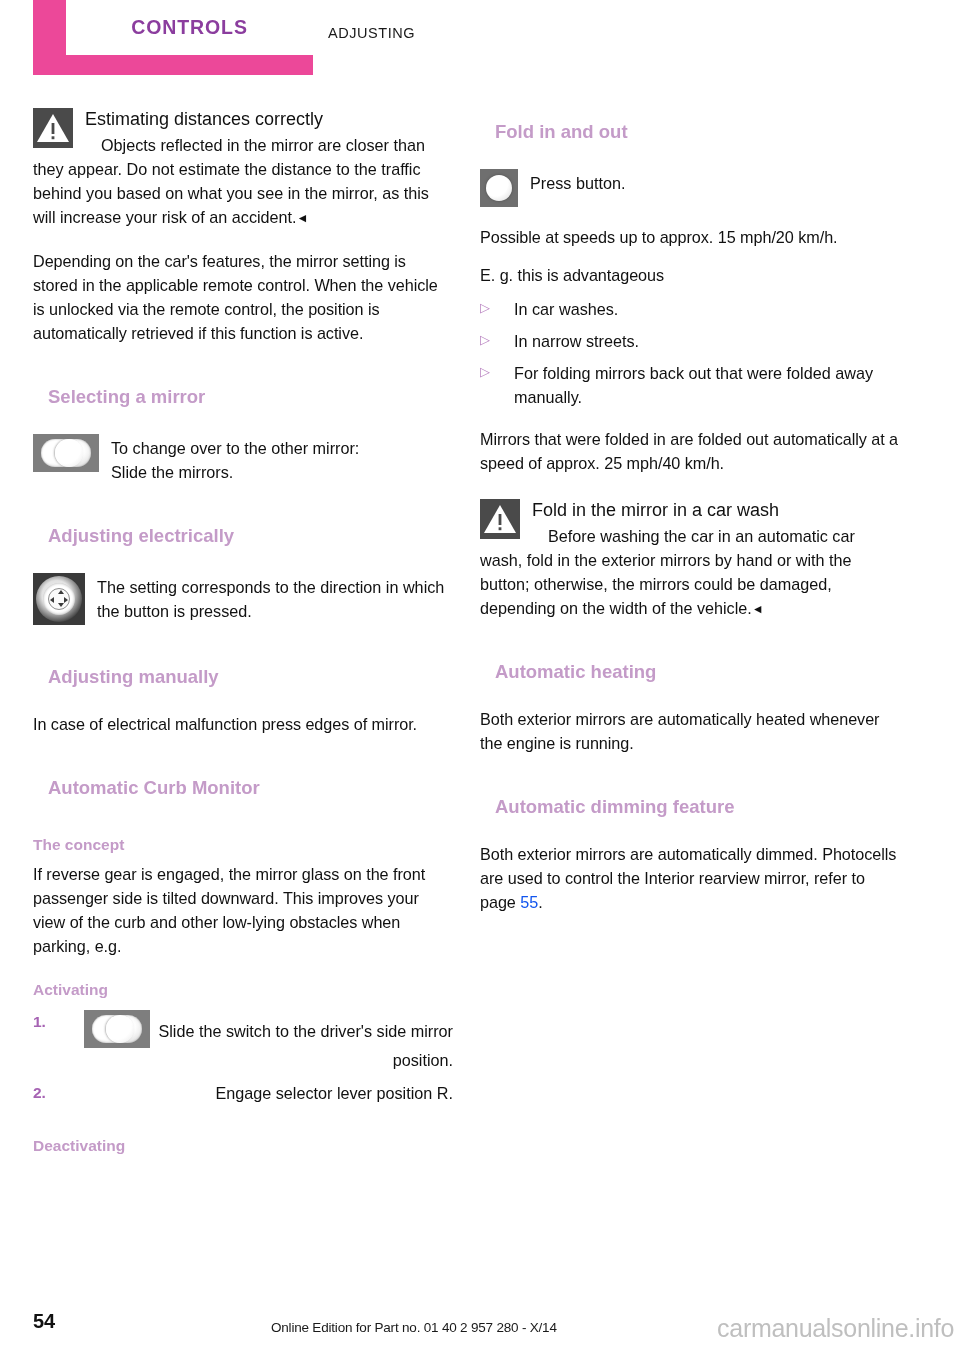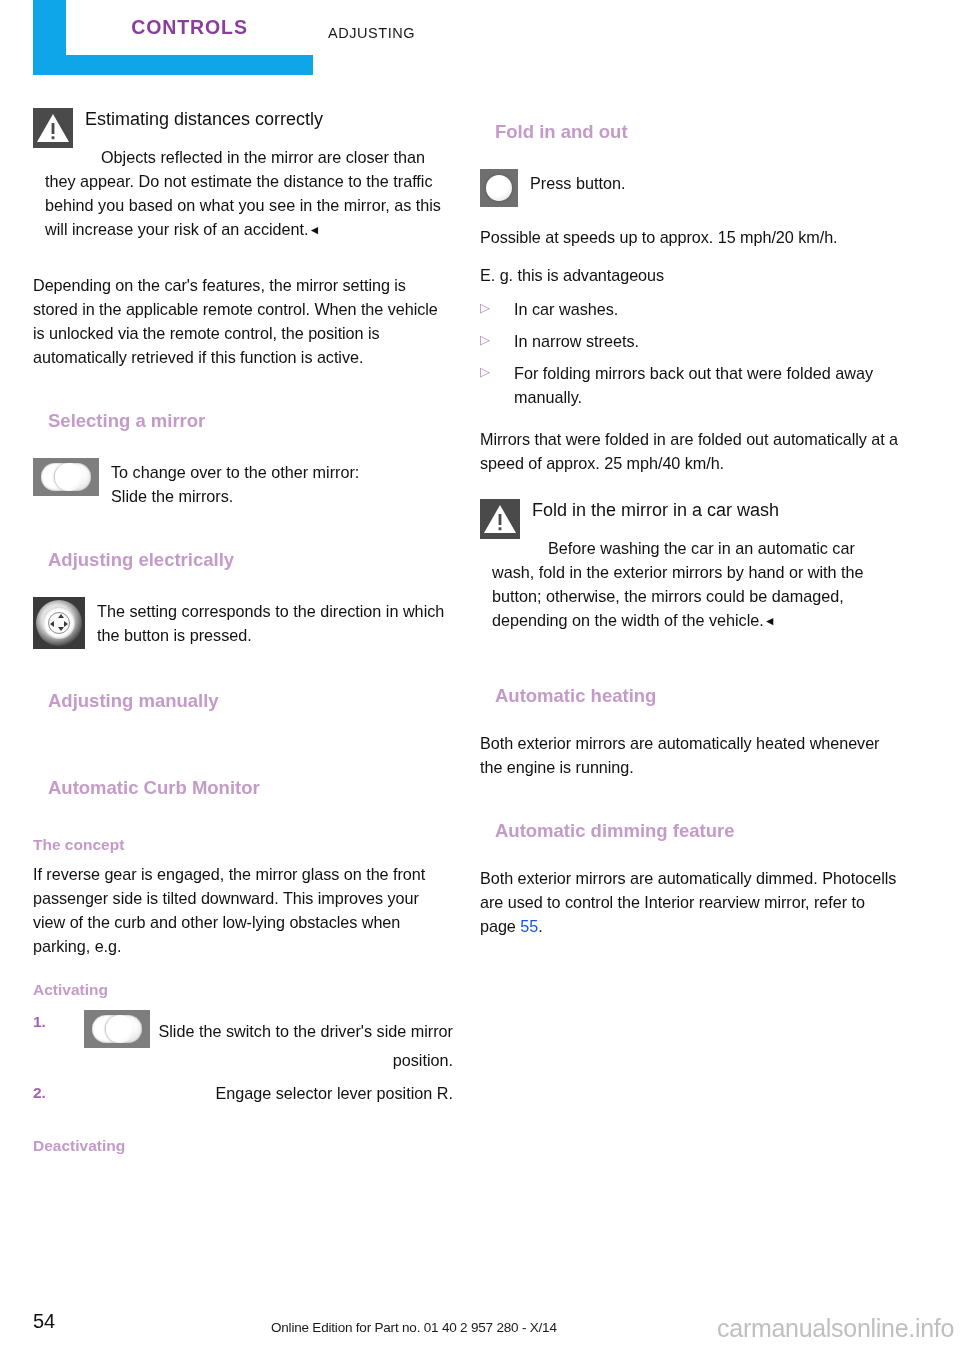--- a/index.html
+++ b/index.html
@@ -19,21 +19,21 @@
   
   .header {
     position: absolute;
     left: 0; top: 0;
     width: 960px; height: 92px;
   }
   .chapter-box {
     position: absolute;
     left: 33px; top: 0;
     width: 280px; height: 75px;
-    background: #0ea5e9;
+    background: #ec4899;
   }
   .chapter-inner {
     position: absolute;
     left: 33px; top: 0;
     width: 247px; height: 55px;
     background: #ffffff;
     display: flex;
     align-items: center;
     justify-content: center;
   }
@@ -184,21 +184,21 @@
   .warn-title {
     color:#111111;
     font-size: 18px;
     line-height: 1.485;
     margin: 0;
   }
   .warn-body {
     color:#111111;
     font-size: 16.2px;
     line-height: 1.485;
-    margin: 12px;
+    margin: 0;
     text-indent: 16px;
   }
   .clearfix::after { content:""; display:block; clear:both; }
 
   
   .icon-row {
     display: flex;
     align-items: flex-start;
     gap: 12px;
   }
@@ -252,21 +252,21 @@
   
   .footer {
     position: absolute;
     left: 0; bottom: 0;
     width: 960px; height: 70px;
   }
   .folio {
     position: absolute;
     left: 33px; top: 18px;
     font-size: 20px;
-    font-weight: normal;
+    font-weight: bold;
     color: #111111;
   }
   .edition {
     position: absolute;
     left: 271px; top: 28px;
     font-size: 13.5px;
     color: #1a1a1a;
     letter-spacing: -0.2px;
   }
   .watermark {
@@ -338,20 +338,21 @@
           <span class="ar ar-l"></span>
           <span class="ar ar-r"></span>
       </span>
       <span class="txt">The setting corresponds to the direction in which the button is pressed.</span>
     </div>
 
     <div class="sp-26"></div>
 
     <h2 class="h2">Adjusting manually</h2>
     <div class="sp-8"></div>
+    <p class="body">In case of electrical malfunction press edges of mirror.</p>
 
     <div class="sp-26"></div>
 
     <h2 class="h2">Automatic Curb Monitor</h2>
     <div class="sp-20"></div>
     <h3 class="h3">The concept</h3>
     <div class="sp-8"></div>
     <p class="body">If reverse gear is engaged, the mirror glass on the front passenger side is tilted downward. This improves your view of the curb and other low-lying obstacles when parking, e.g.</p>
 
     <div class="sp-22"></div>

